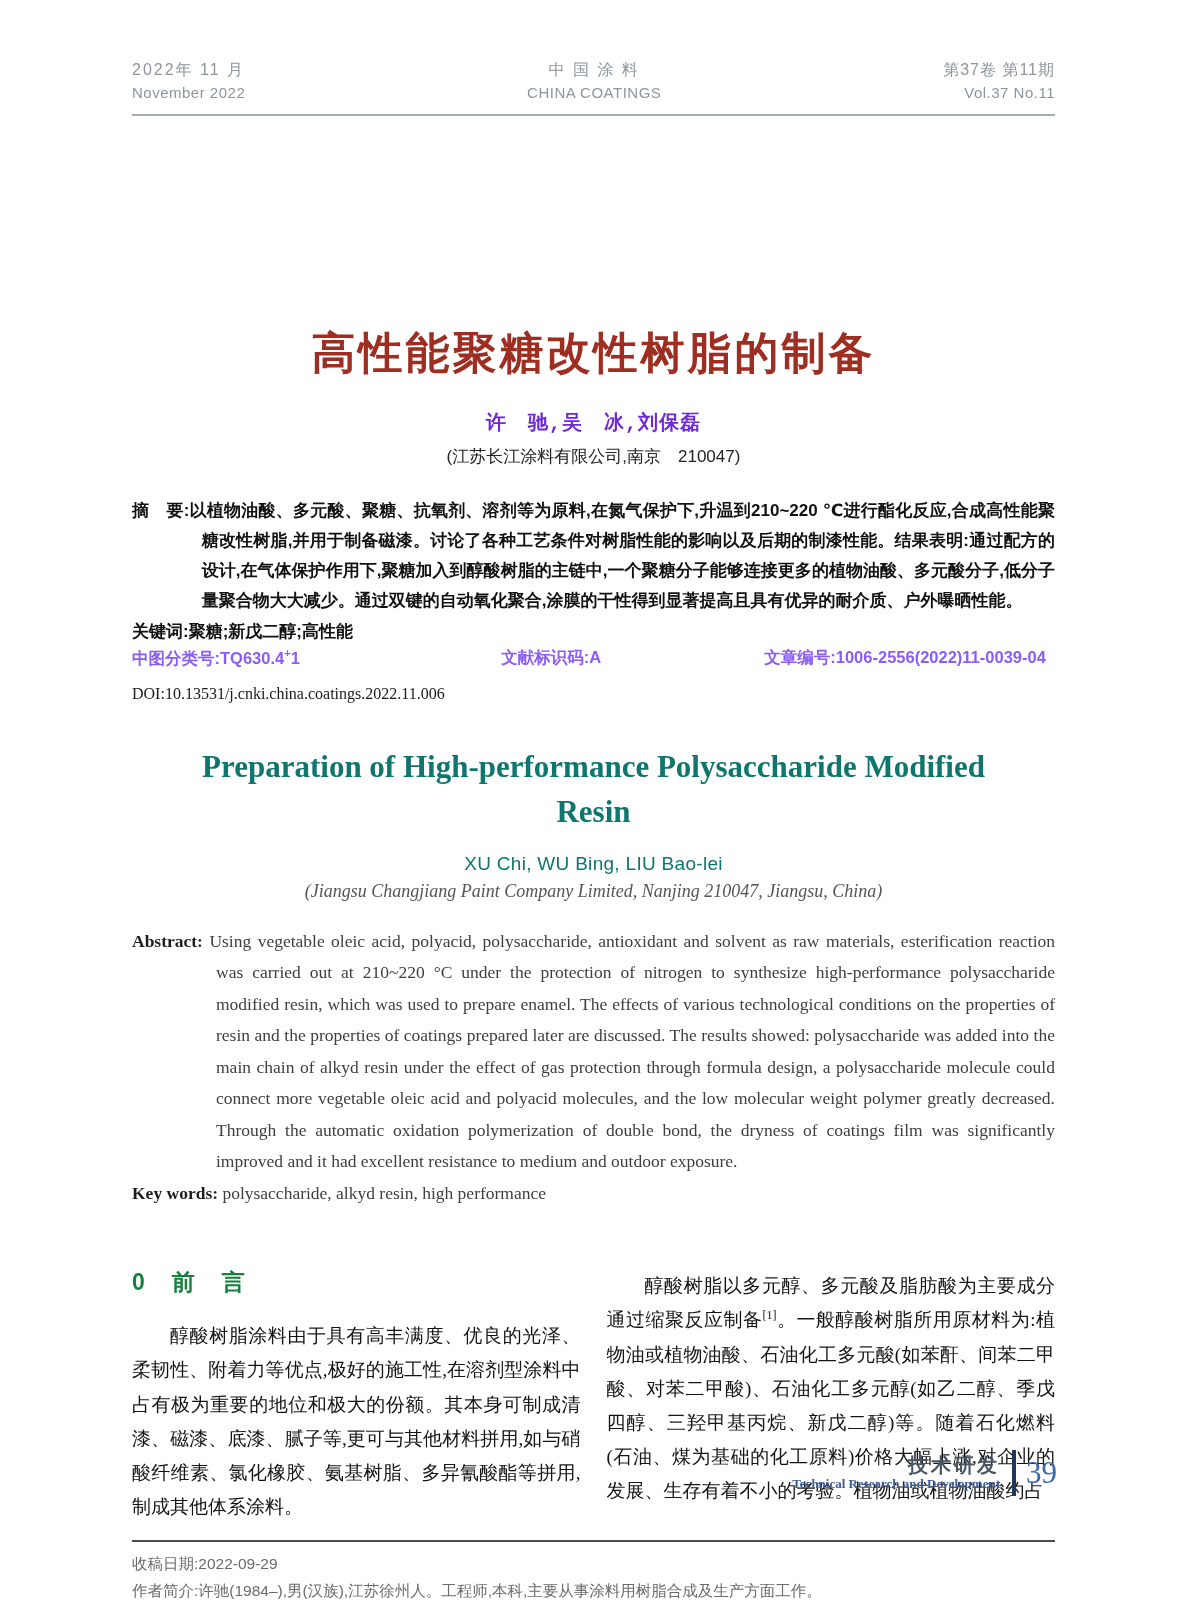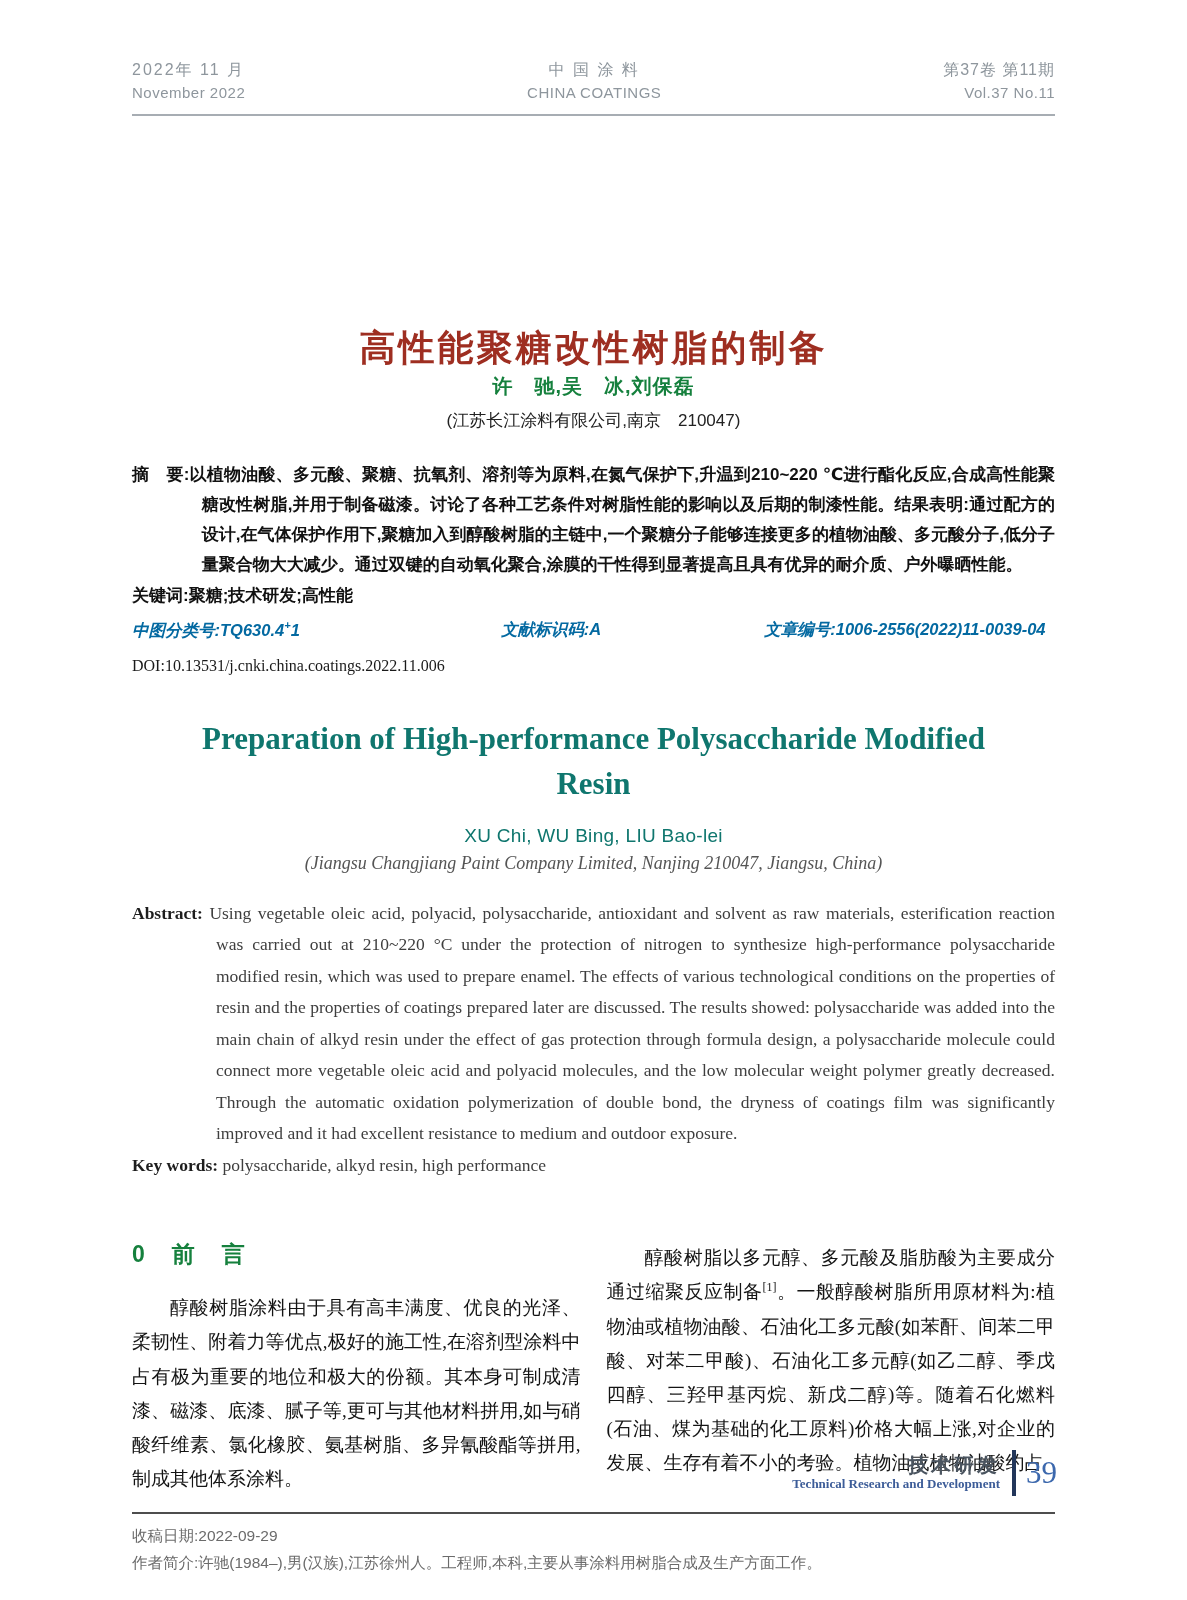--- a/index.html
+++ b/index.html
@@ -27,50 +27,51 @@
   .jheader .en { font-size:15px; letter-spacing:.5px; }
   .cell.left  { text-align:left; }
   .cell.center{ text-align:center; }
   .cell.right { text-align:right; }
   .cell.right .zh { letter-spacing:1px; }
 
   
   .zh-title {
     margin-top:208px;
     text-align:center;
-    font-size:36px; font-weight:900;
+    font-size:44px; font-weight:900;
     letter-spacing:3px;
     color:#9e2e21;
   }
   .zh-authors {
-    text-align:center;
-    font-size:20px; font-weight:600; color:#15803d;
+    margin-top:26px; text-align:center;
+    font-size:20px; font-weight:600; color:#6d28d9;
     letter-spacing:1px;
+    font-family:Liberation Mono, monospace;
   }
   .zh-affil {
     margin-top:9px; text-align:center;
     font-size:17px; font-weight:500; color:#222;
   }
 
   
   .zh-abstract {
     margin-top:28px;
     font-size:17px; line-height:1.78;
     font-weight:600; color:#111;
     text-align:justify;
     padding-left:4.1em; text-indent:-4.1em;
   }
   .zh-abstract .lab { font-weight:800; }
   .zh-keywords {
     font-size:17px; line-height:1.78; font-weight:600; color:#111;
   }
   .zh-keywords .lab { font-weight:800; }
 
-  .clc-row { position:relative; margin-top:8px; height:28px;
-    font-size:16.5px; font-weight:600; color:#0369a1;font-style:italic; }
+  .clc-row { position:relative; margin-top:0; height:28px;
+    font-size:16.5px; font-weight:600; color:#8b5cf6; }
   .clc-row .seg { position:absolute; top:0; white-space:nowrap; }
   .clc-row .seg .lab { font-weight:800; }
   .clc-row .s1 { left:0; }
   .clc-row .s2 { left:40%; }
   .clc-row .s3 { left:68.5%; }
   .clc-row sup { font-size:11px; vertical-align:super; }
 
   .doi-line { margin-top:10px; font-size:16px; color:#1a1a1a;
     font-family:"Liberation Serif","DejaVu Serif",serif; }
 
@@ -163,21 +164,21 @@
         <div class="en">Vol.37  No.11</div>
       </div>
     </div>
 
     <h1 class="zh-title">高性能聚糖改性树脂的制备</h1>
     <div class="zh-authors">许　驰,吴　冰,刘保磊</div>
     <div class="zh-affil">(江苏长江涂料有限公司,南京　210047)</div>
 
     <p class="zh-abstract"><span class="lab">摘　要:</span><span>以植物油酸、多元酸、聚糖、抗氧剂、溶剂等为原料,在氮气保护下,升温到210~220 ℃进行酯化反应,合成高性能聚糖改性树脂,并用于制备磁漆。讨论了各种工艺条件对树脂性能的影响以及后期的制漆性能。结果表明:通过配方的设计,在气体保护作用下,聚糖加入到醇酸树脂的主链中,一个聚糖分子能够连接更多的植物油酸、多元酸分子,低分子量聚合物大大减少。通过双键的自动氧化聚合,涂膜的干性得到显著提高且具有优异的耐介质、户外曝晒性能。</span></p>
 
-    <p class="zh-keywords"><span class="lab">关键词:</span><span>聚糖;技术研发;高性能</span></p>
+    <p class="zh-keywords"><span class="lab">关键词:</span><span>聚糖;新戊二醇;高性能</span></p>
 
     <div class="clc-row">
       <span class="seg s1"><span class="lab">中图分类号:</span><span>TQ630.4</span><sup>+</sup><span>1</span></span>
       <span class="seg s2"><span class="lab">文献标识码:</span><span>A</span></span>
       <span class="seg s3"><span class="lab">文章编号:</span><span>1006-2556(2022)11-0039-04</span></span>
     </div>
 
     <div class="doi-line">DOI:10.13531/j.cnki.china.coatings.2022.11.006</div>
 
     <div class="en-title">

